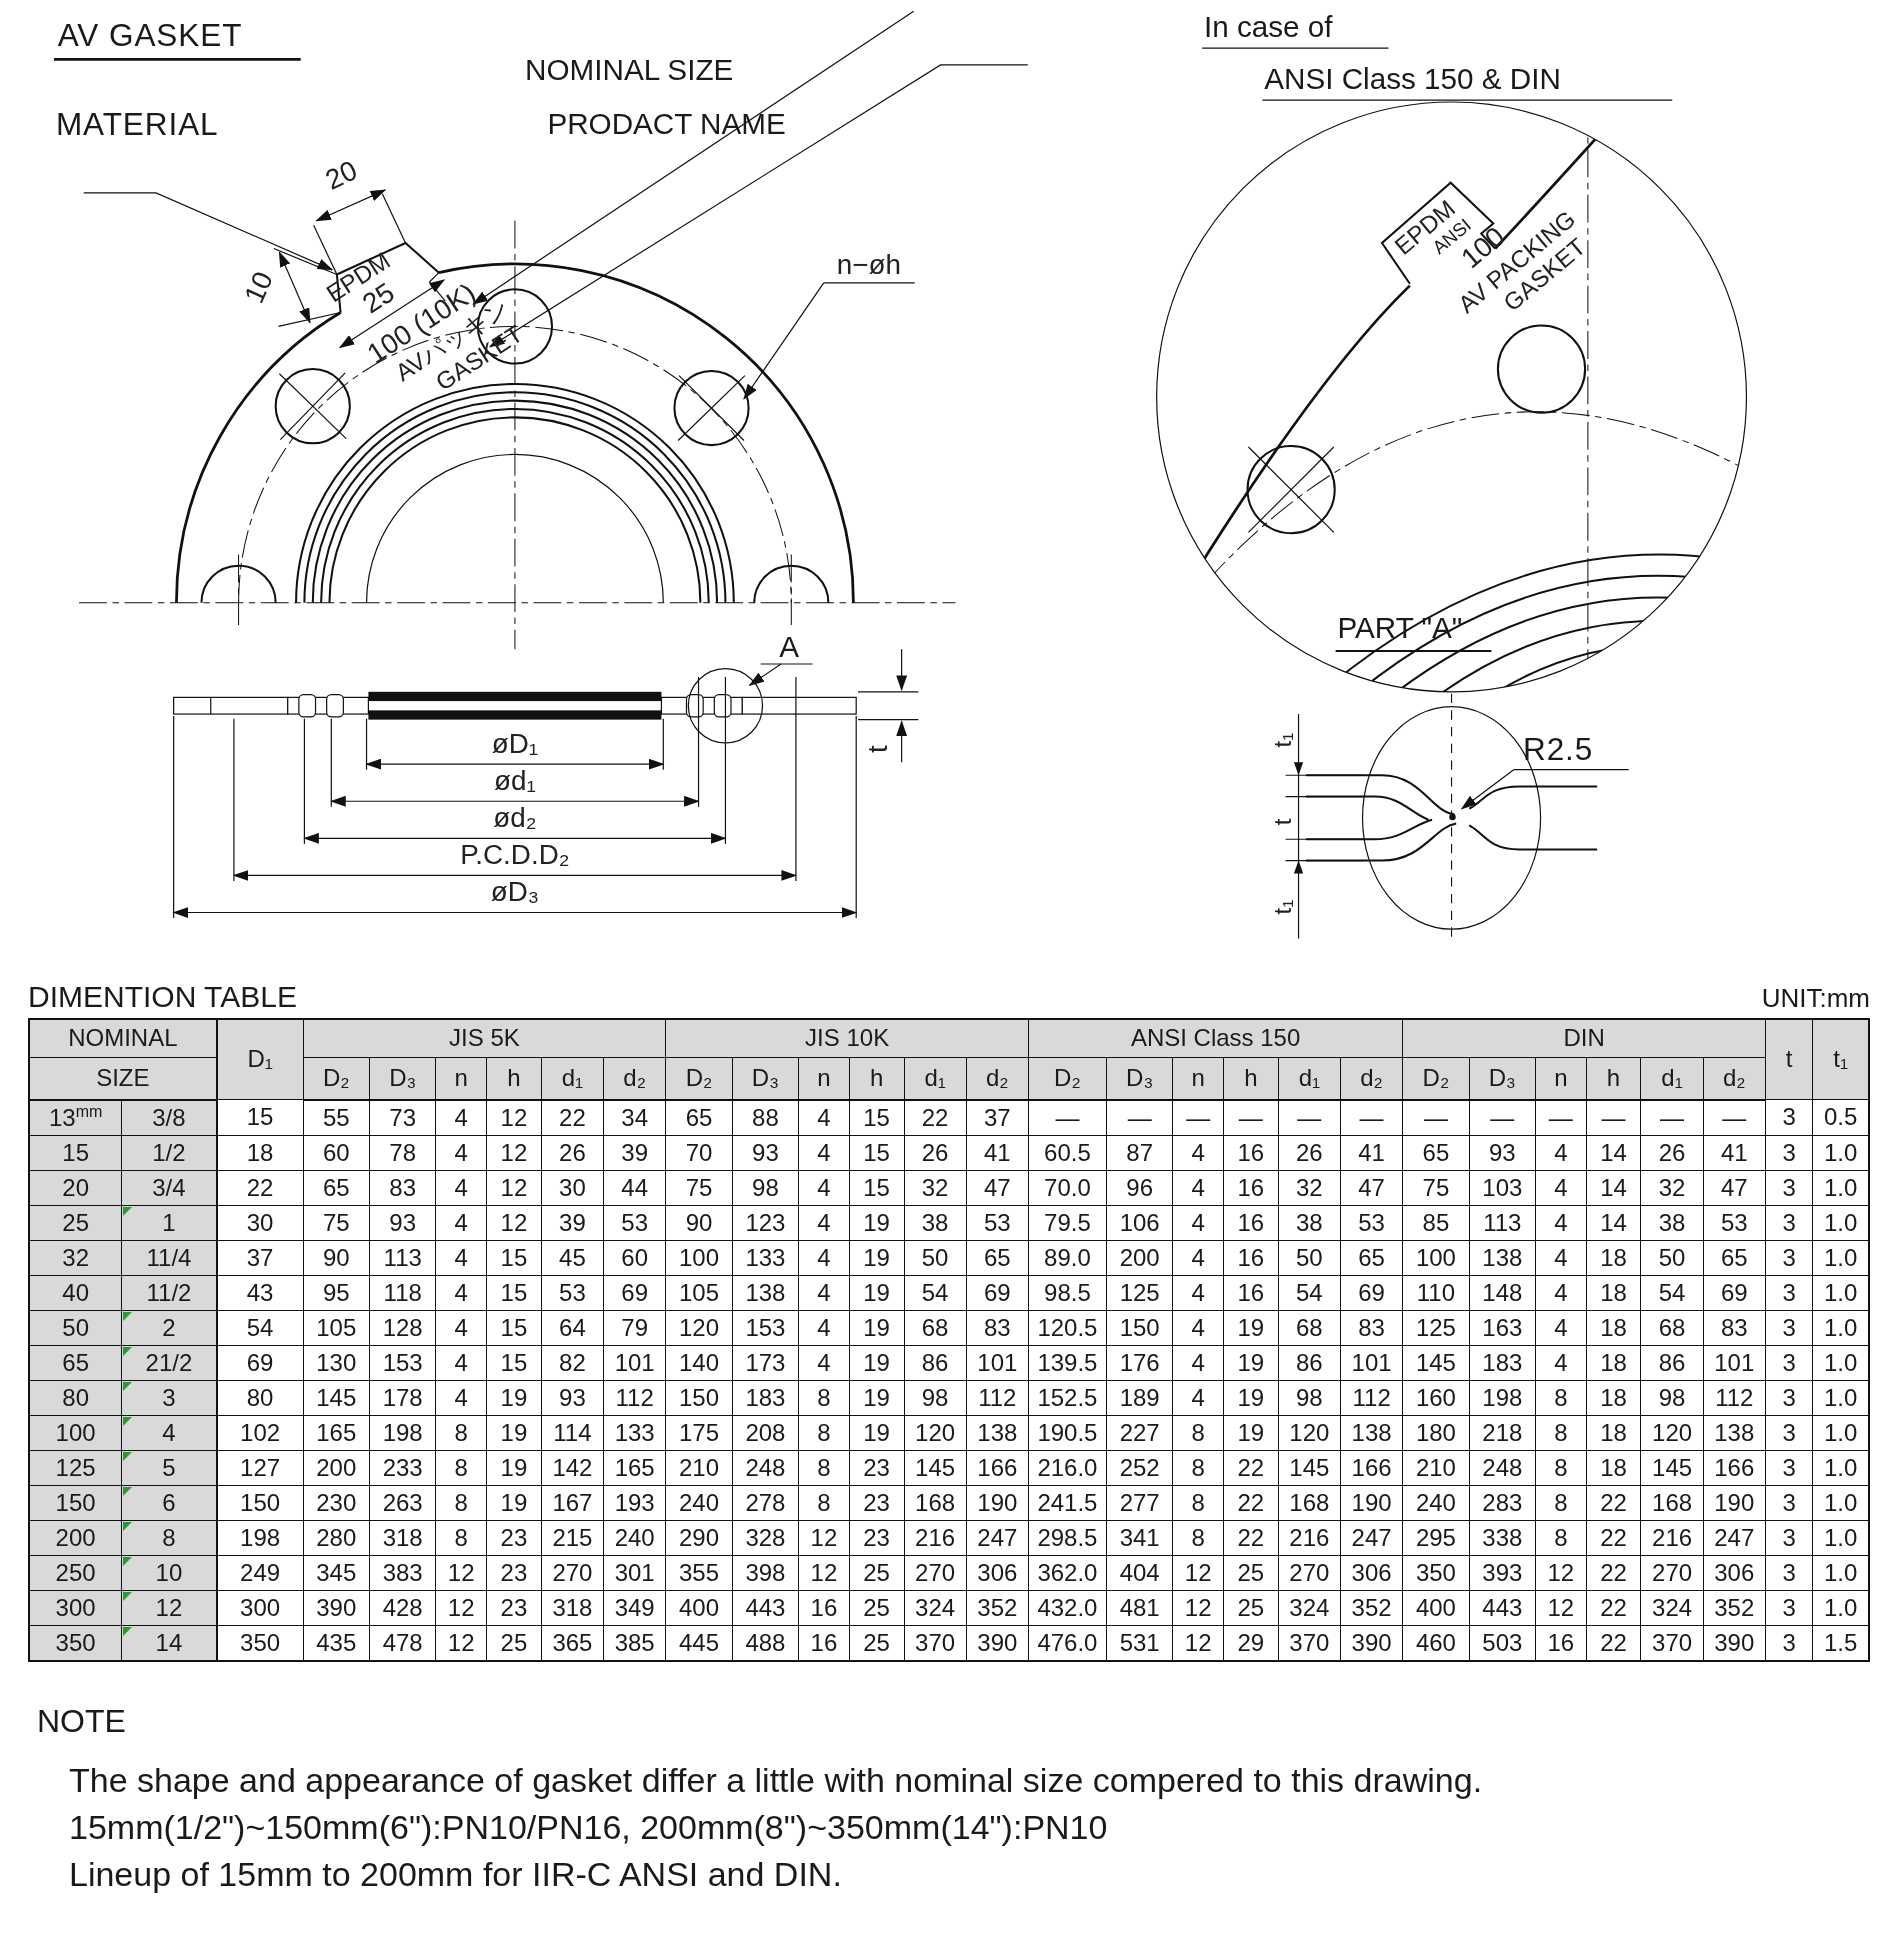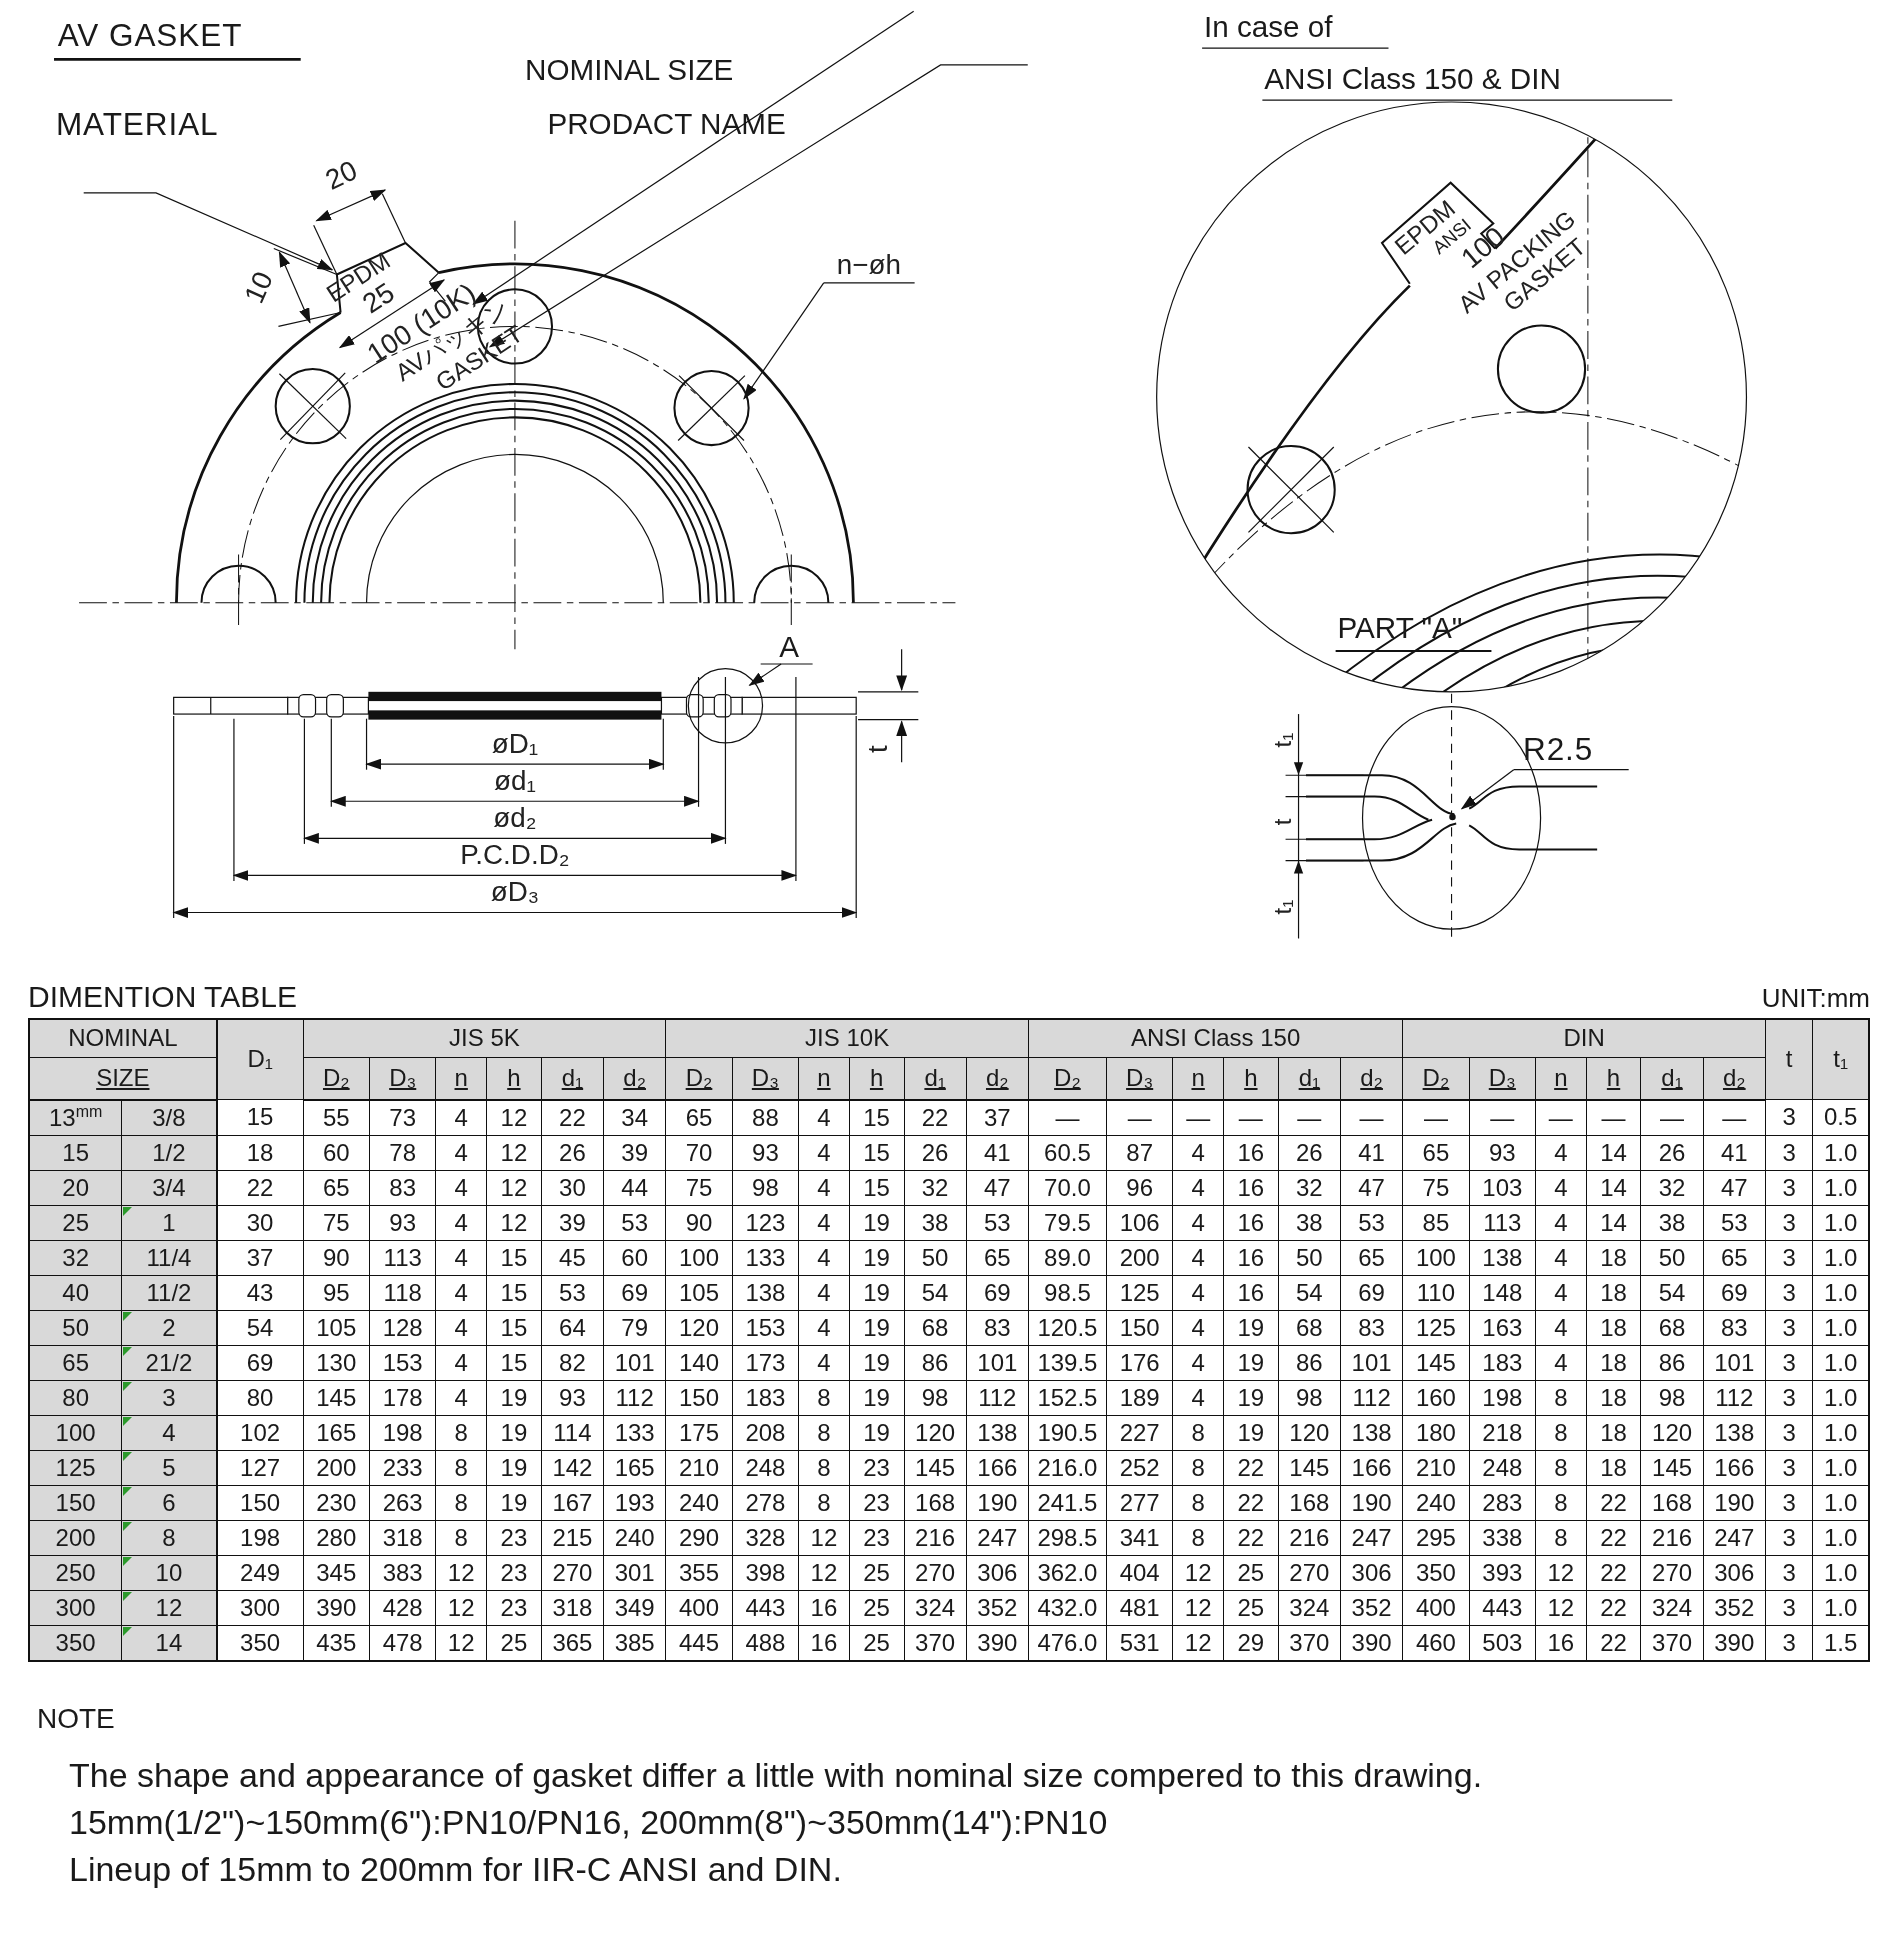--- a/index.html
+++ b/index.html
@@ -23,30 +23,30 @@
   #tblhead{display:flex;justify-content:space-between;align-items:flex-end;height:33px;}
   #tblhead .cap{font-size:30px;}
   #tblhead .unit{font-size:26px;}
   table.dim{border-collapse:collapse;width:1842px;margin-top:3.7px;table-layout:fixed;}
   table.dim th, table.dim td{
       border:1.4px solid #111;text-align:center;vertical-align:middle;
       font-size:24px;font-weight:normal;padding:0;height:34px;position:relative;
       overflow:hidden;white-space:nowrap;}
   table.dim th{background:#d9d9d9;}
   table.dim tr.h1 th{height:37px;}
-  table.dim tr.h2 th{height:41px;border-bottom:2.8px solid #111;text-decoration:underline;}
+  table.dim tr.h2 th{height:41px;border-bottom:2.8px solid #111;}
   table.dim td.g{background:#d9d9d9;}
   table.dim .bdr{border-right:2.8px solid #111;}
   table.dim{border:2.8px solid #111;}
   td.mk::before{content:"";position:absolute;left:0.9px;top:0.9px;width:0;height:0;
       border-top:9.3px solid #2c9a2c;border-right:9.3px solid transparent;}
   sup.mm{font-size:16px;vertical-align:super;line-height:0;}
   
   #note{position:absolute;left:37px;top:1703px;width:1818px;}
-  #note .nt{font-size:28px;margin-bottom:16.7px;}
+  #note .nt{font-size:32px;margin-bottom:16.7px;}
   #note .nl{font-size:34px;margin-left:32px;line-height:47px;}
 </style>
 </head>
 <body>
 
 <div id="page">
 
 <svg width="1896" height="983" viewBox="0 0 2044 1060">
   <defs>
     <marker id="ae" markerWidth="13" markerHeight="9" refX="12" refY="4.5" orient="auto">

